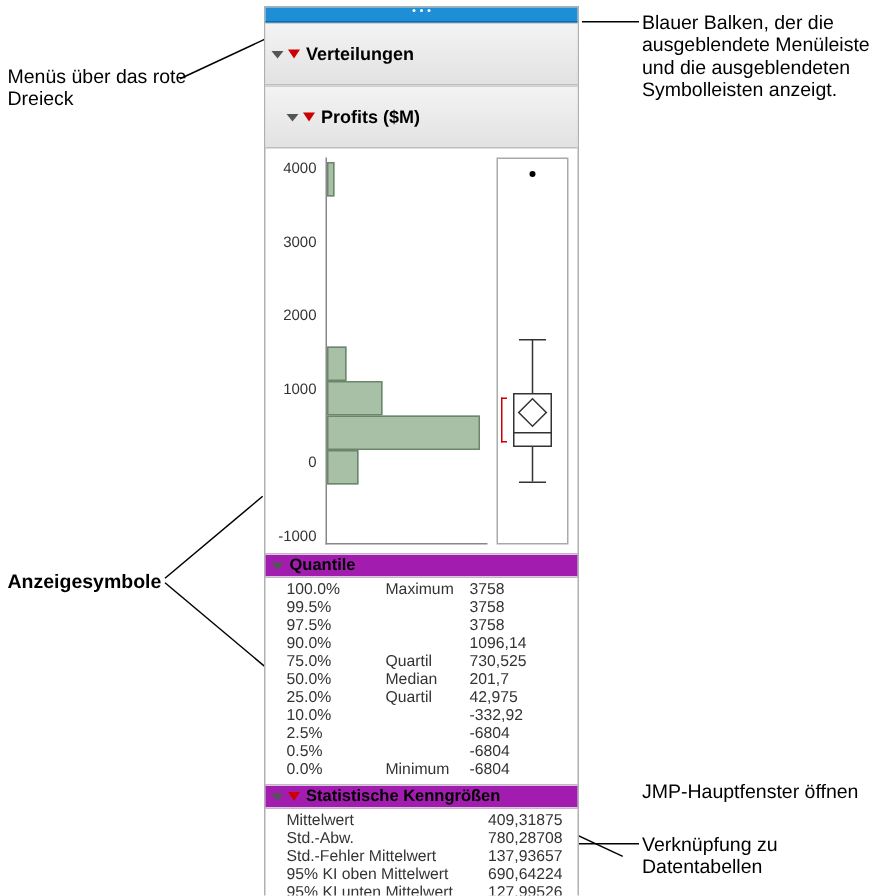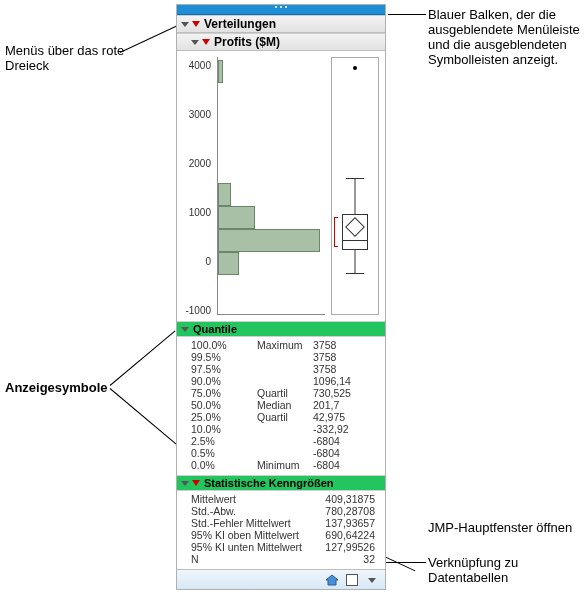--- a/index.html
+++ b/index.html
@@ -40,21 +40,21 @@
     position: absolute;
     left: 310px;
     top: 6px;
     font-size: 14px;
     pointer-events: none;
   }
   .section-header {
     background: linear-gradient(#f3f3f3,#e2e2e2);
     border-top: 1px solid #cfcfcf;
     border-bottom: 1px solid #bdbdbd;
-    padding: 1px 4px;
+    padding: 13px 4px;
     display: flex;
     align-items: center;
     gap: 4px;
     font-weight: bold;
     font-size: 12px;
   }
   .disclosure {
     width: 0; height: 0;
     border-top: 5px solid #555;
     border-left: 4px solid transparent;
@@ -103,21 +103,21 @@
   .outlier-dot { position:absolute; width:4px; height:4px; background:#000; border-radius:50%; left:50%; transform:translateX(-50%); top:8px; }
   .whisker { position:absolute; left:50%; width:1px; background:#333; transform:translateX(-50%); }
   .whisker-cap { position:absolute; left:50%; width:18px; height:1px; background:#333; transform:translateX(-50%); }
   .boxplot-box { position:absolute; left:10px; right:10px; border:1px solid #333; background:#fff; }
   .boxplot-median { position:absolute; left:10px; right:10px; height:1px; background:#333; }
   .diamond { position:absolute; left:50%; transform:translateX(-50%) rotate(45deg); width:14px; height:14px; border:1px solid #333; }
   .red-bracket { position:absolute; left:2px; width:4px; border-left:1px solid #c00; border-top:1px solid #c00; border-bottom:1px solid #c00; }
   .sub-header {
     border-top:1px solid #cfcfcf;
     border-bottom:1px solid #cfcfcf;
-    background:#22c55e;
+    background:#a21caf;
     padding:1px 4px;
     display:flex; align-items:center; gap:4px;
     font-weight:bold;
   }
   .quantile-body, .stats-body {
     padding: 2px 6px 4px 14px;
     font-size: 10.5px;
     color: #333;
   }
   .q-row { display:flex; }

